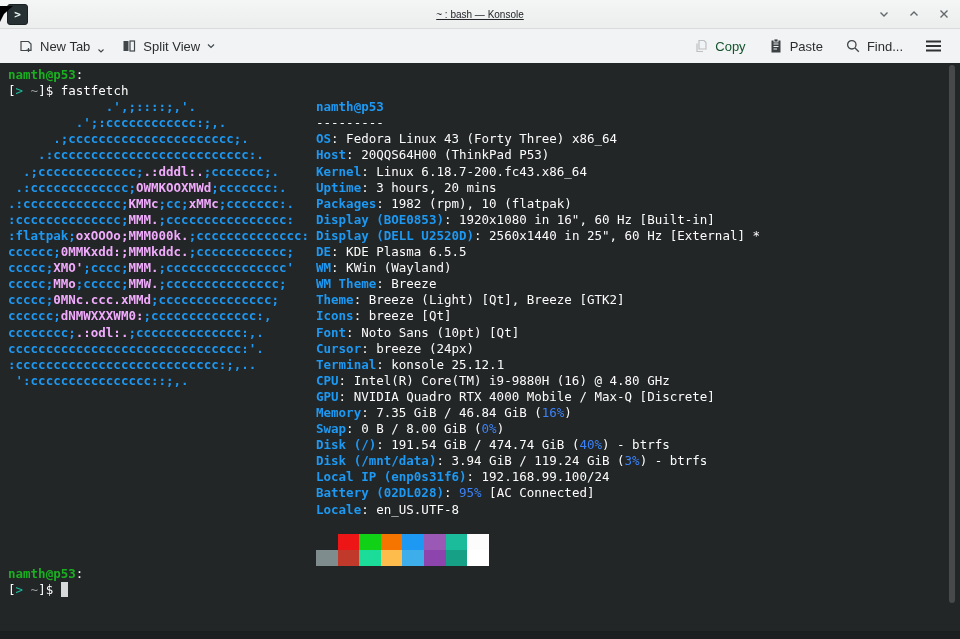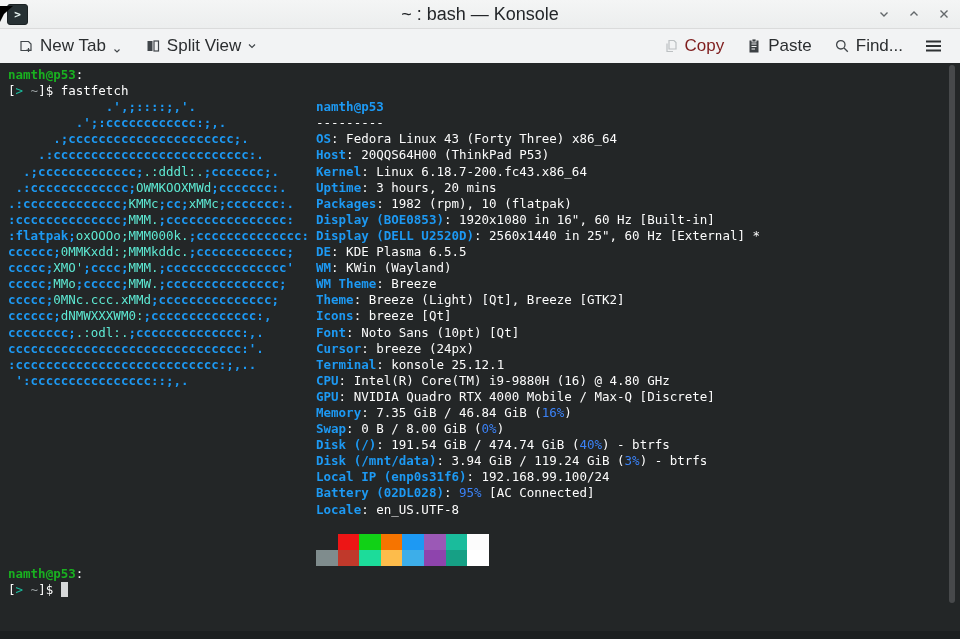--- a/index.html
+++ b/index.html
@@ -14,54 +14,54 @@
     border-bottom:1px solid #dadbdb;
     display:flex;align-items:center;
   }
   .app-icon{
     position:absolute;left:7px;top:4px;width:19px;height:19px;border-radius:3px;
     background:#273134;border:1px solid #1b2224;
     color:#e9f6f4;font:bold 11px "DejaVu Sans Mono",monospace;
     display:flex;align-items:center;justify-content:center;
   }
   .title-text{
-    flex:1;text-align:center;font-size:18px;color:#232629;
+    flex:1;text-align:center;font-size:10px;color:#232629;text-decoration:underline;
   }
   .win-controls{position:absolute;right:8px;top:0;height:28px;display:flex;align-items:center;gap:14px;}
   .win-btn{width:16px;height:16px;display:flex;align-items:center;justify-content:center;cursor:default;}
   .mouse-cursor{
     position:absolute;left:0;top:6px;width:0;height:0;z-index:50;
     border-top:8px solid #000;border-bottom:8px solid transparent;border-right:9px solid transparent;
     border-left:4px solid #000;
   }
   
   .toolbar{
     height:34px;background:#f2f3f4;border-bottom:1px solid #e3e4e5;
-    display:flex;align-items:center;padding:0 10px;gap:8px;
-    font-size:17px;color:#2b2e30;
+    display:flex;align-items:center;padding:0 10px;gap:0;
+    font-size:13px;color:#2b2e30;
   }
   .tb-btn{display:flex;align-items:center;gap:6px;padding:4px 8px;border-radius:3px;white-space:nowrap;}
-  .tb-btn.disabled{color:#7f1d1d;}
+  .tb-btn.disabled{color:#14532d;}
   .tb-right{margin-left:auto;display:flex;align-items:center;gap:6px;}
   .caret-sub{margin-left:1px;margin-top:10px;}
   .hamburger{padding:4px 8px;}
   
   .terminal{
     position:absolute;top:63px;left:0;right:0;bottom:0;background:#232627;
     padding:4px 16px 0 8px;box-sizing:border-box;cursor:text;
   }
   .tline{
     height:16.1px;line-height:16.1px;white-space:pre;
     font-family:"DejaVu Sans Mono",monospace;font-size:12.5px;color:#fcfcfc;
   }
   .artcol{display:inline-block;width:308px;white-space:pre;vertical-align:top;}
   .swatch{display:inline-block;width:21.6px;height:16.1px;vertical-align:top;}
   .c-fg{color:#fcfcfc;}
   .c-b{color:#1d99f3;font-weight:bold;}
-  .c-w{color:#5eead4;font-weight:normal;}
+  .c-w{color:#f0abfc;font-weight:bold;}
   .c-lb{color:#1d99f3;font-weight:bold;}
   .c-g{color:#19b020;font-weight:bold;}
   .c-gr{color:#3b82f6;}
   .c-cy{color:#1abc9c;}
   .c-dim{color:#9aa0a2;}
   .c-cur{background:#d6d8d9;color:#232627;}
   .scrollbar-thumb{
     position:absolute;right:5px;top:2px;width:6px;height:538px;
     background:#47494b;border-radius:3px;
   }

